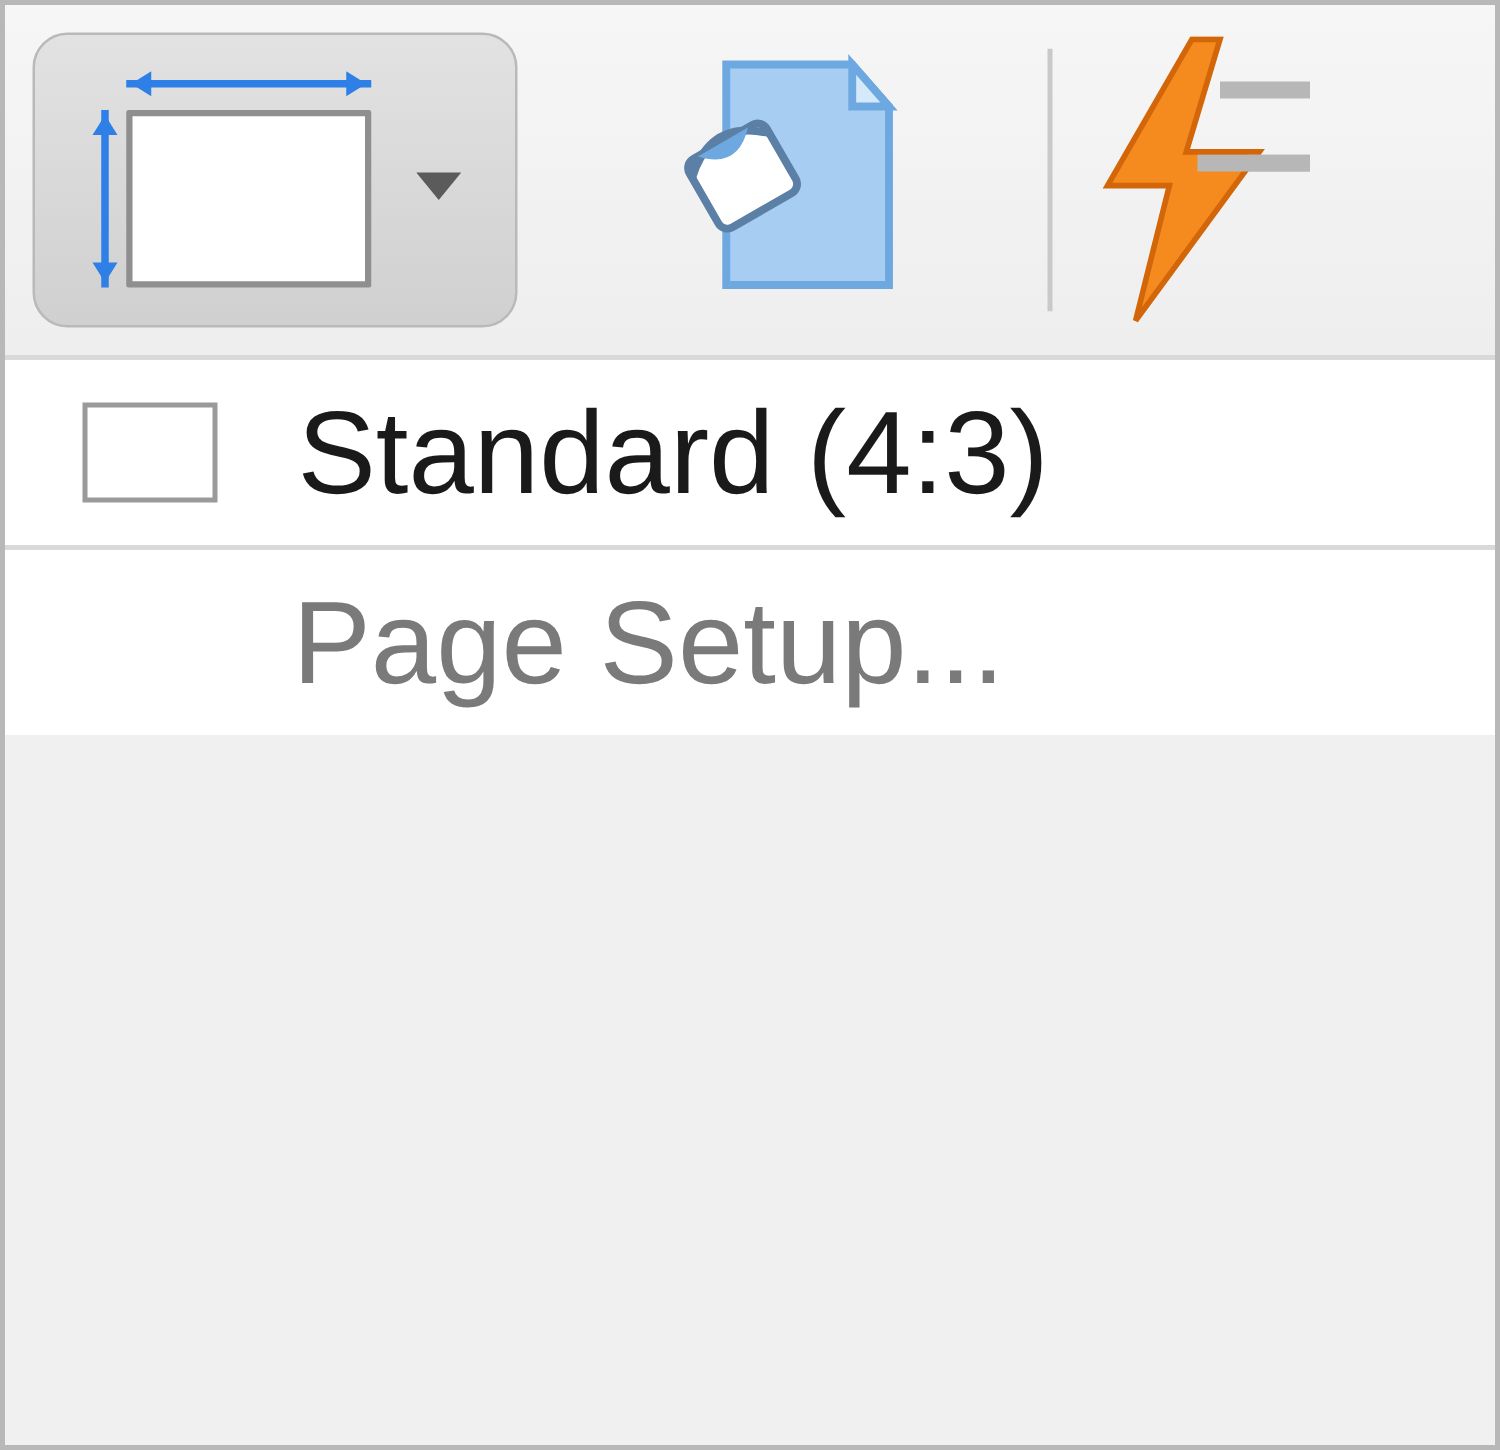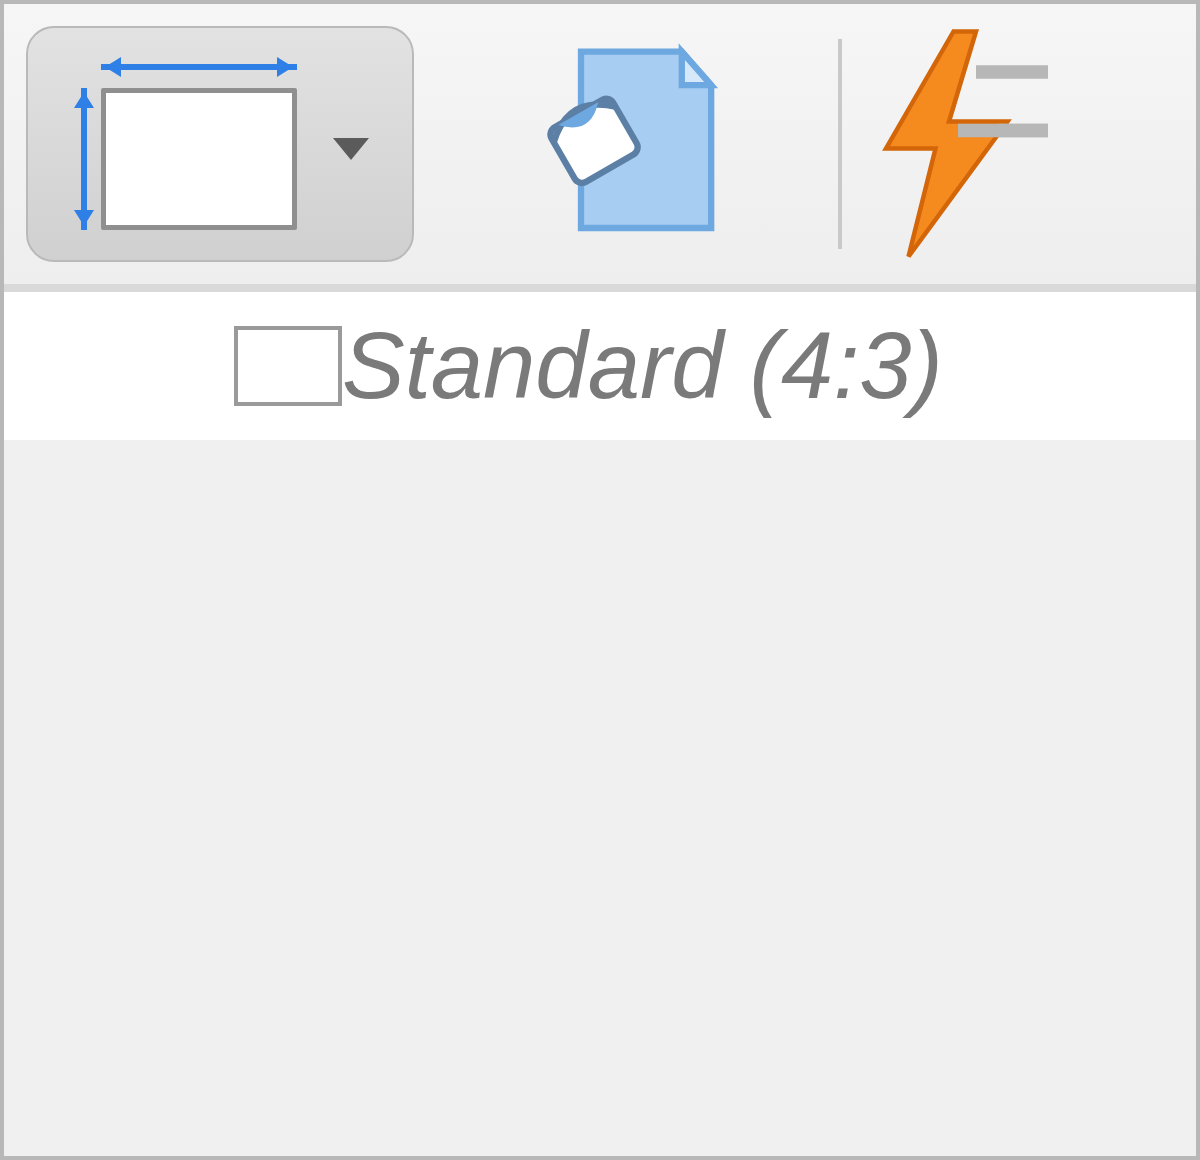--- a/index.html
+++ b/index.html
@@ -114,25 +114,25 @@
   .bolt-svg { width: 180px; height: 230px; }
 
   
   .menu {
     background: #ffffff;
     border-top: 4px solid #d9d9d9;
   }
   .menu-item {
     display: flex;
     align-items: center;
+    gap: 64px;
     padding: 20px 62px;
     font-size: 94px;
     color: #1a1a1a;
     cursor: pointer;
-    font-style: italic;
   }
   .menu-item:last-child {
     border-top: 4px solid #d9d9d9;
     color: #7a7a7a;
     padding-left: 230px;
   }
   .ratio-thumb {
     border: 4px solid #9a9a9a;
     background: #ffffff;
     flex: 0 0 auto;
@@ -178,13 +178,16 @@
       <line x1="58" y1="44" x2="82" y2="44" stroke="#b7b7b7" stroke-width="6"></line>
     </svg>
   </div>
 </div>
 
 <div class="menu">
   <div class="menu-item">
     <div class="ratio-thumb thumb-4-3"></div>
     <span>Standard (4:3)</span>
   </div>
+  <div class="menu-item">
+    <span>Page Setup...</span>
+  </div>
 </div>
 
 </body></html>

